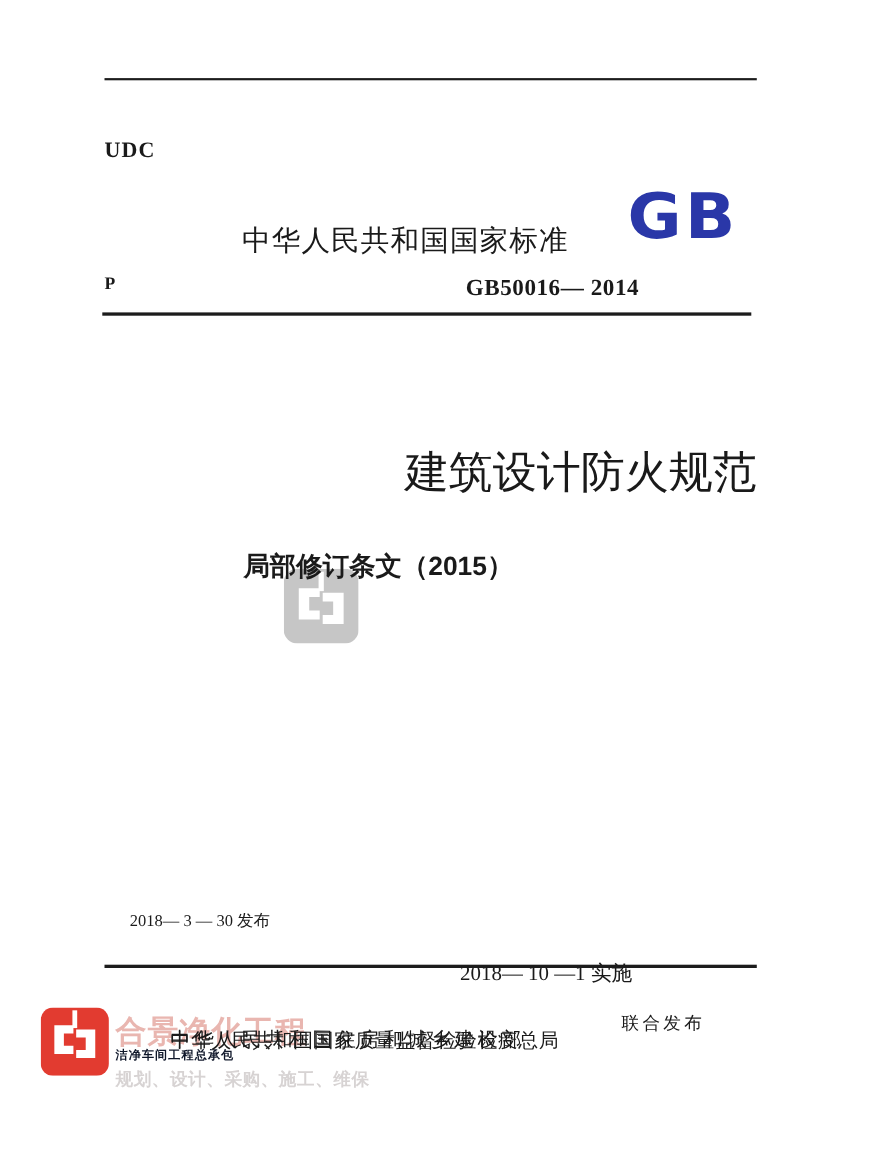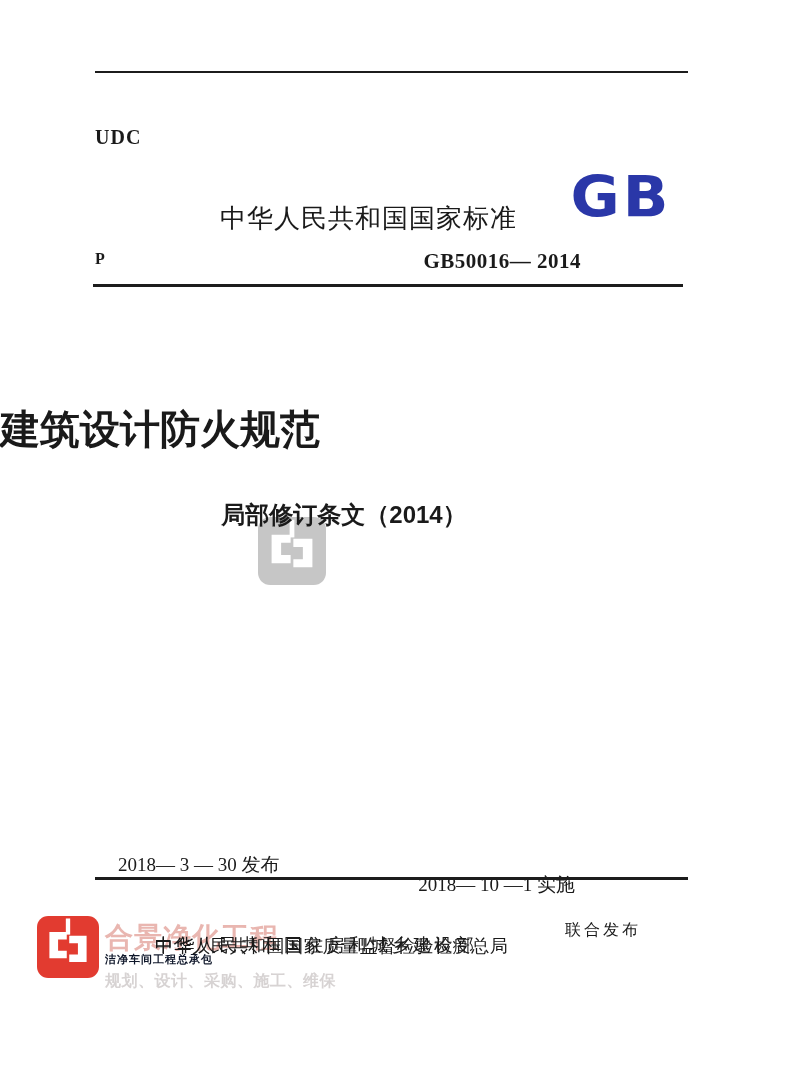--- a/index.html
+++ b/index.html
@@ -23,42 +23,42 @@
     font-family:"DejaVu Sans","Liberation Sans",sans-serif;
     font-weight:bold;font-size:60px;line-height:64px;
     color:#2a37a8;letter-spacing:3px;text-align:center;
     transform:scaleY(0.95);
   }
   .p-label{position:absolute;left:95px;top:250px;font-size:16px;font-weight:bold;}
   .std-number{position:absolute;right:107px;top:249px;font-size:21px;font-weight:bold;letter-spacing:0.5px;white-space:nowrap;}
 
   .main-title{
     position:absolute;left:0;top:402px;width:100%;
-    text-align:left;font-size:40px;font-weight:bold;letter-spacing:0px;
+    text-align:right;font-size:40px;font-weight:normal;letter-spacing:0px;
     z-index:2;
   }
   .subtitle{
     position:absolute;left:0;top:499px;width:100%;
     text-align:center;font-size:24px;font-weight:bold;
     font-family:"Liberation Sans","DejaVu Sans",sans-serif;
     z-index:2;
   }
 
   .wm-center{
     position:absolute;left:258px;top:517px;
     display:flex;align-items:center;gap:10px;
     z-index:1;
   }
   .wm-center .wm-text{
     font-family:"Liberation Sans","DejaVu Sans",sans-serif;
     font-weight:bold;font-size:58px;line-height:68px;
     color:#c6c6c6;letter-spacing:6px;white-space:nowrap;
   }
 
-  .issue-date{position:absolute;left:118px;top:852px;font-size:19px;white-space:nowrap;}
+  .issue-date{position:absolute;left:118px;top:828px;font-size:15px;white-space:nowrap;}
   .implement-date{position:absolute;right:113px;top:852px;font-size:19px;white-space:nowrap;margin-top:20px;}
 
   .pub1{position:absolute;left:155px;top:910px;font-size:18px;letter-spacing:3.5px;white-space:nowrap;z-index:2;margin-top:23px;}
   .pub2{position:absolute;left:155px;top:934px;font-size:18px;letter-spacing:0.6px;white-space:nowrap;z-index:2;}
   .joint{position:absolute;left:565px;top:920px;font-size:16px;letter-spacing:3px;white-space:nowrap;z-index:2;}
 
   .logo-red{position:absolute;left:37px;top:916px;width:62px;height:62px;z-index:1;}
   .wm-corner-1{
     position:absolute;left:105px;top:919px;
     font-family:"Liberation Sans","DejaVu Sans",sans-serif;
@@ -94,21 +94,21 @@
   </div>
 
   <div class="p-label">P</div>
 
   <div class="std-number">GB50016— 2014</div>
 
   <div class="rule rule-mid"></div>
 
   <div class="main-title">建筑设计防火规范</div>
 
-  <div class="subtitle">局部修订条文（2014）</div>
+  <div class="subtitle">局部修订条文（2015）</div>
 
   <div class="wm-center">
     <span>
       <svg width="68" height="68" viewBox="0 0 100 100">
         <rect x="0" y="0" width="100" height="100" rx="18" fill="#c6c6c6"></rect>
         <rect x="46.5" y="4" width="7" height="26" fill="#ffffff"></rect>
         <path d="M20,26 h28 v12 h-14 v18 h14 v12 h-28 z" fill="#ffffff"></path>
         <path d="M80,74 h-28 v-12 h14 v-18 h-14 v-12 h28 z" fill="#ffffff"></path>
       </svg>
     </span>

